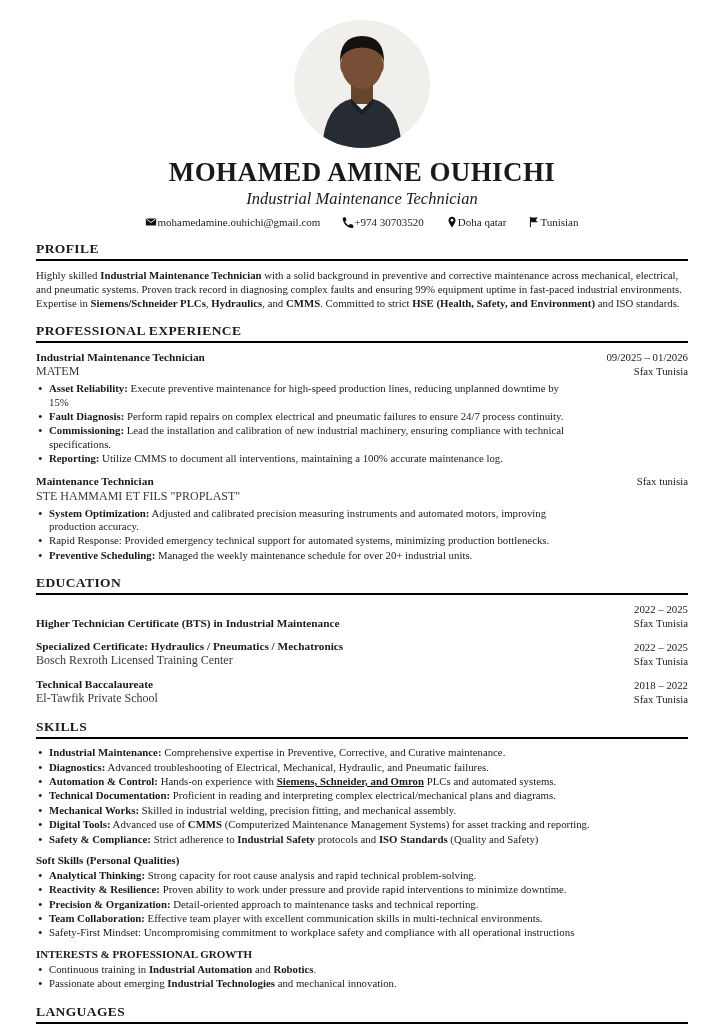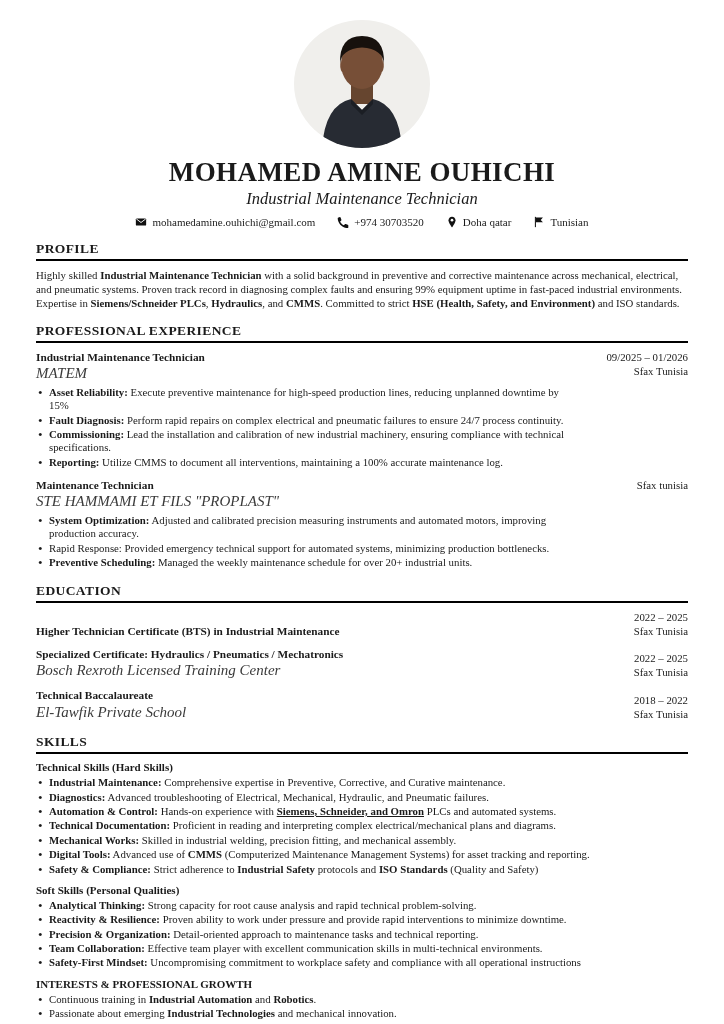--- a/index.html
+++ b/index.html
@@ -26,35 +26,35 @@
   .subtitle {
     text-align: center;
     font-style: italic;
     font-size: 16.5px;
     margin: 0 0 7px 0;
   }
   .contact {
     display: flex; justify-content: center; align-items: center;
     gap: 22px; font-size: 11px;
   }
-  .c-item { display: flex; align-items: center; gap: 5px; }
+  .c-item { display: flex; align-items: center; }
   .c-item svg { width: 12px; height: 12px; fill: #111; flex: 0 0 auto; }
 
   
   h2.section-h {
     font-size: 13.5px; font-weight: 700; letter-spacing: .4px;
     border-bottom: 2.5px solid #000;
     padding-bottom: 2px;
     margin: 13px 0 7px 0;
   }
   .profile-text { font-size: 10.8px; line-height: 1.3; margin: 0; }
 
   .entry-head { display: flex; justify-content: space-between; align-items: flex-start; }
   .job-title, .edu-title { font-size: 11.3px; font-weight: 700; line-height: 1.25; }
-  .company, .school { font-size: 15px; font-style: italic; color: #3a3a3a; line-height: 1.25; }
+  .company, .school { font-size: 12px; color: #3a3a3a; line-height: 1.25; }
   .right-col { text-align: right; font-size: 10.8px; line-height: 1.3; white-space: nowrap; flex: 0 0 auto; }
 
   ul.bullets { list-style: none; margin: 3px 0 9px 0; padding: 0; }
   ul.bullets li {
     position: relative; padding-left: 13px;
     font-size: 10.8px; line-height: 1.24; margin-bottom: 1px;
   }
   ul.bullets li::before {
     content: "\2022";
     position: absolute; left: 2px; top: 0;
@@ -202,38 +202,37 @@
       <div class="right-col">
         <div>2018 – 2022</div>
         <div>Sfax Tunisia</div>
       </div>
     </div>
   </section>
 
   <section>
     <h2 class="section-h">SKILLS</h2>
 
-    <div class="group-title" style="margin-top:2px">Technical Skills (Hard Skills)</div>
     <ul class="bullets tight">
       <li><span style="font-weight: 700;">Industrial Maintenance:</span><span> Comprehensive expertise in Preventive, Corrective, and Curative maintenance.</span></li>
       <li><span style="font-weight: 700;">Diagnostics:</span><span> Advanced troubleshooting of Electrical, Mechanical, Hydraulic, and Pneumatic failures.</span></li>
       <li><span style="font-weight: 700;">Automation &amp; Control:</span><span> Hands-on experience with </span><span style="font-weight: 700; text-decoration: underline;">Siemens, Schneider, and Omron</span><span> PLCs and automated systems.</span></li>
       <li><span style="font-weight: 700;">Technical Documentation:</span><span> Proficient in reading and interpreting complex electrical/mechanical plans and diagrams.</span></li>
       <li><span style="font-weight: 700;">Mechanical Works:</span><span> Skilled in industrial welding, precision fitting, and mechanical assembly.</span></li>
       <li><span style="font-weight: 700;">Digital Tools:</span><span> Advanced use of </span><span style="font-weight: 700;">CMMS</span><span> (Computerized Maintenance Management Systems) for asset tracking and reporting.</span></li>
       <li><span style="font-weight: 700;">Safety &amp; Compliance:</span><span> Strict adherence to </span><span style="font-weight: 700;">Industrial Safety</span><span> protocols and </span><span style="font-weight: 700;">ISO Standards</span><span> (Quality and Safety)</span></li>
     </ul>
 
     <div class="group-title">Soft Skills (Personal Qualities)</div>
     <ul class="bullets tight">
       <li><span style="font-weight: 700;">Analytical Thinking:</span><span> Strong capacity for root cause analysis and rapid technical problem-solving.</span></li>
       <li><span style="font-weight: 700;">Reactivity &amp; Resilience:</span><span> Proven ability to work under pressure and provide rapid interventions to minimize downtime.</span></li>
       <li><span style="font-weight: 700;">Precision &amp; Organization:</span><span> Detail-oriented approach to maintenance tasks and technical reporting.</span></li>
       <li><span style="font-weight: 700;">Team Collaboration:</span><span> Effective team player with excellent communication skills in multi-technical environments.</span></li>
-      <li><span style="font-weight: 700; text-align: right;">Safety-First Mindset:</span><span> Uncompromising commitment to workplace safety and compliance with all operational instructions</span></li>
+      <li><span style="font-weight: 400; text-align: right;">Safety-First Mindset:</span><span> Uncompromising commitment to workplace safety and compliance with all operational instructions</span></li>
     </ul>
 
     <div class="group-title">INTERESTS &amp; PROFESSIONAL GROWTH</div>
     <ul class="bullets tight">
       <li><span>Continuous training in </span><span style="font-weight: 700;">Industrial Automation</span><span> and </span><span style="font-weight: 700;">Robotics</span><span>.</span></li>
       <li><span>Passionate about emerging </span><span style="font-weight: 700;">Industrial Technologies</span><span> and mechanical innovation.</span></li>
     </ul>
   </section>
 
   <section>

